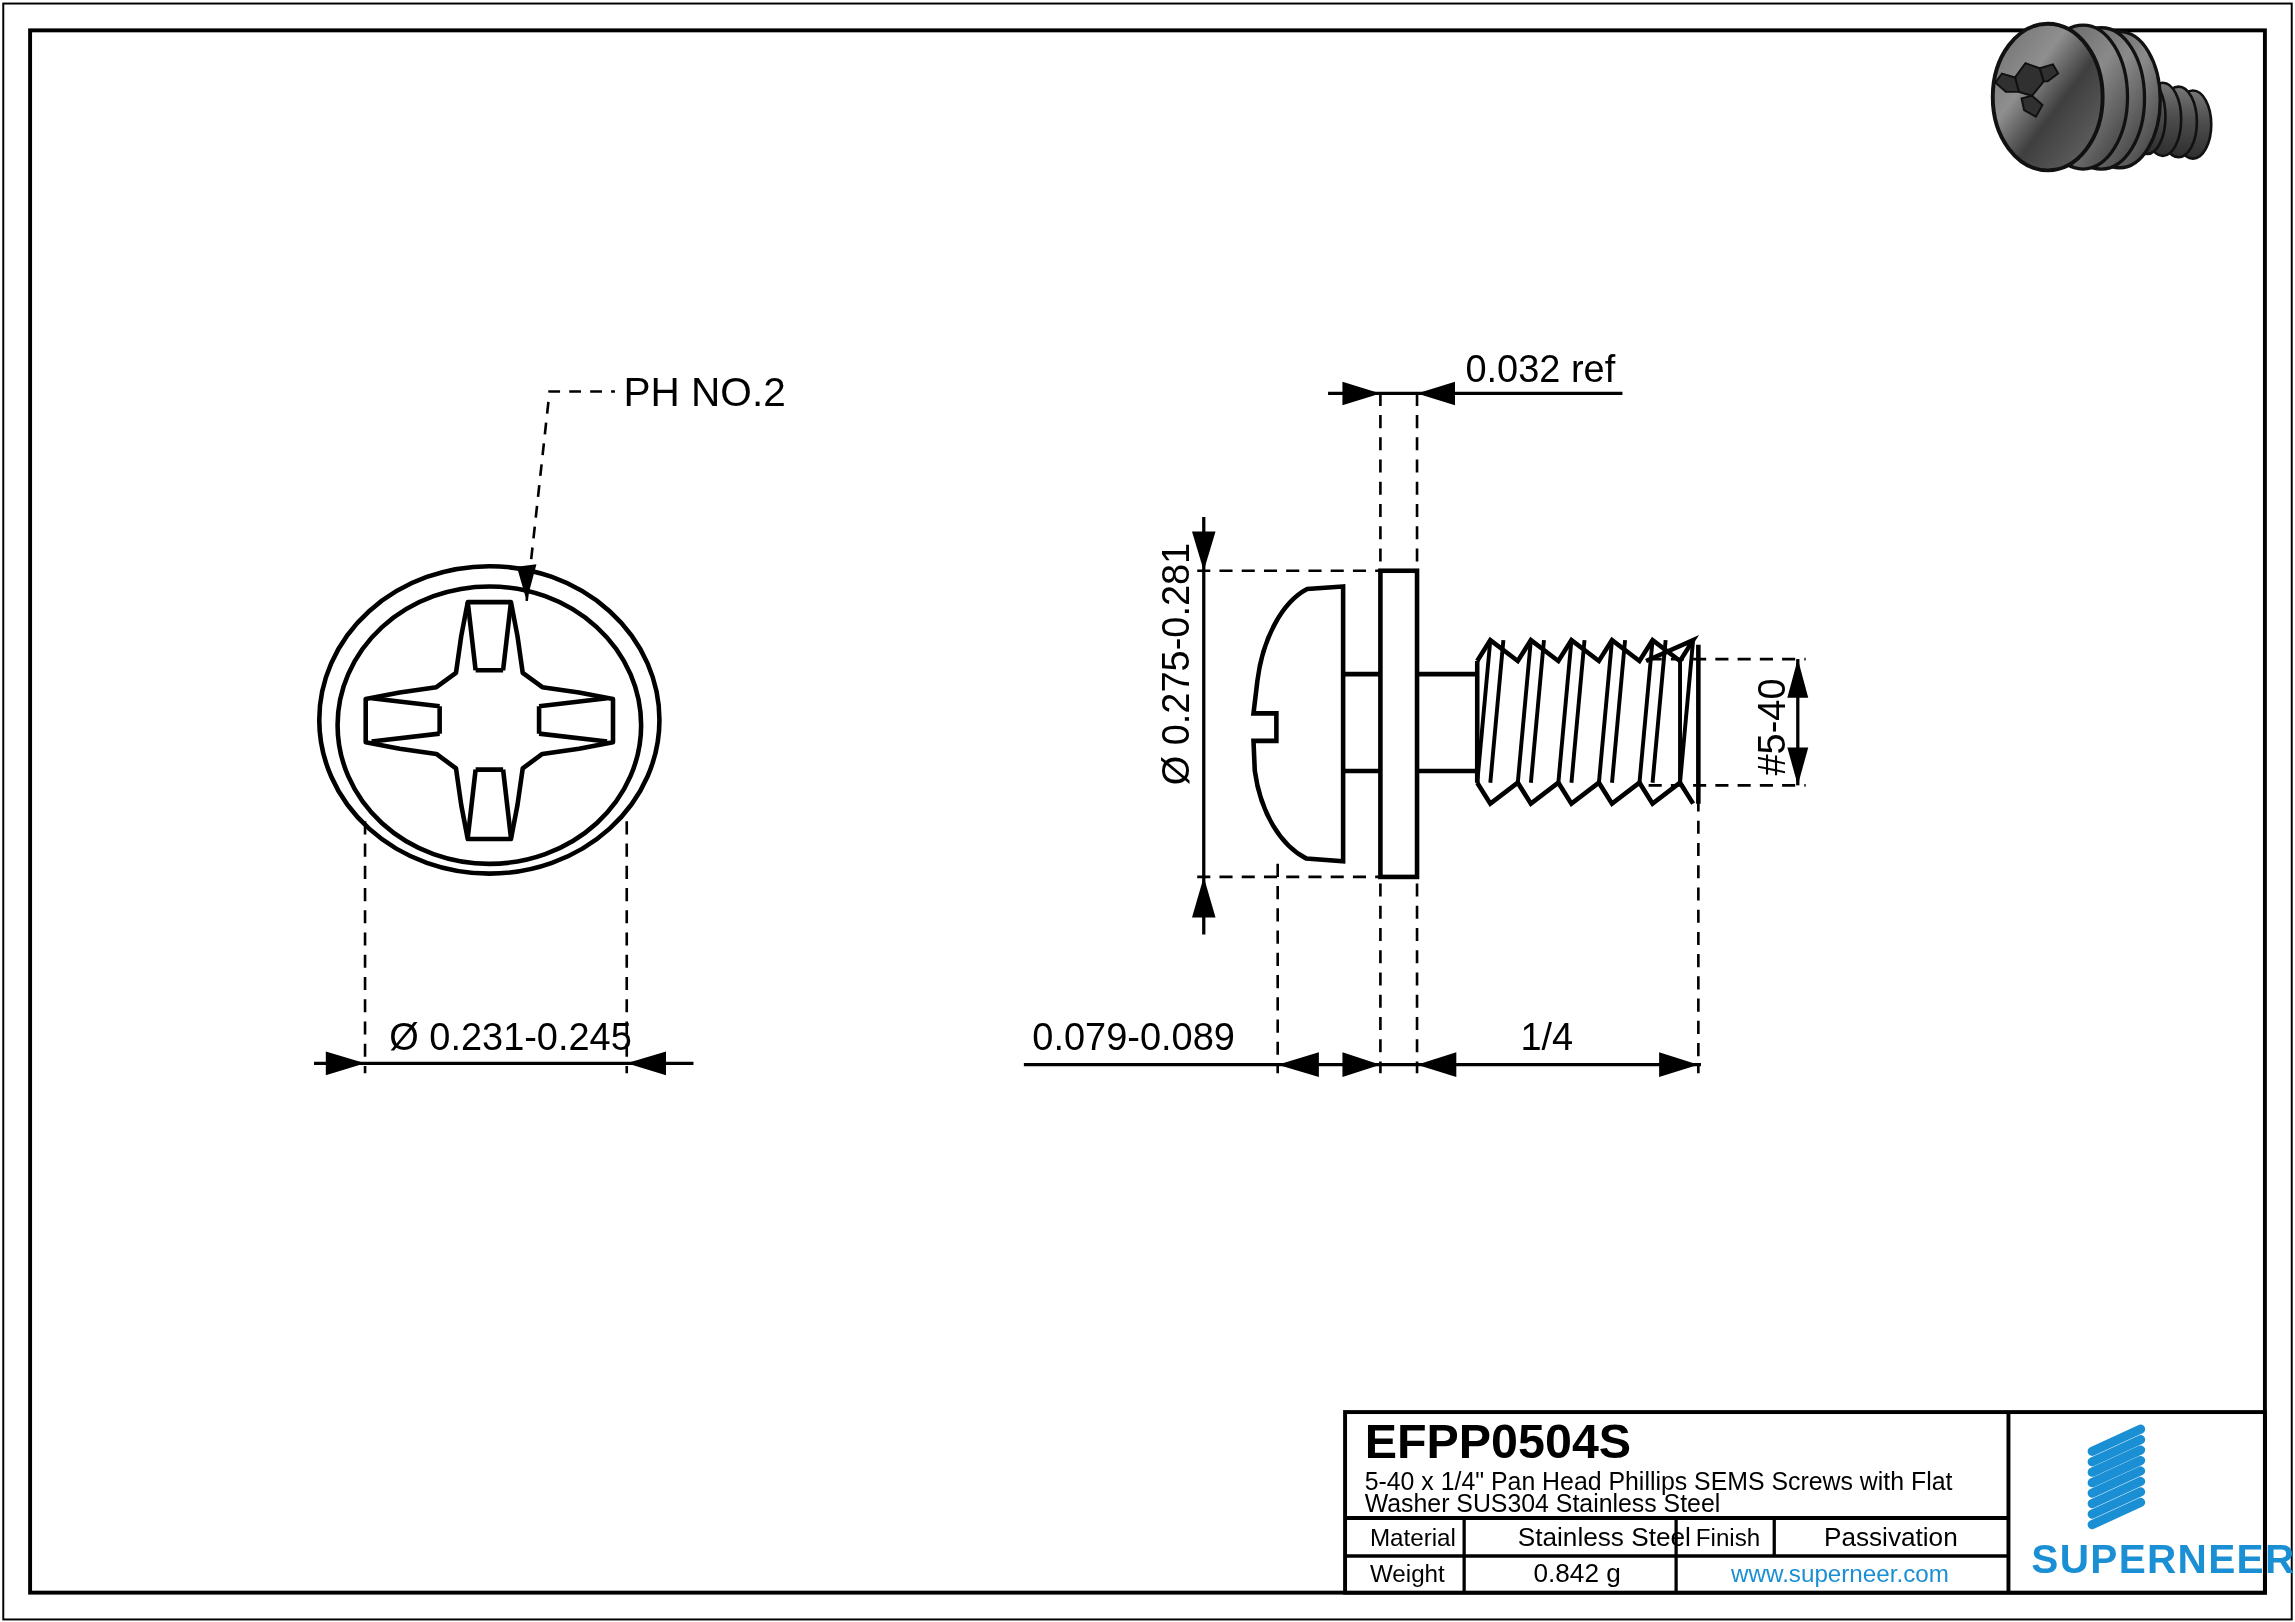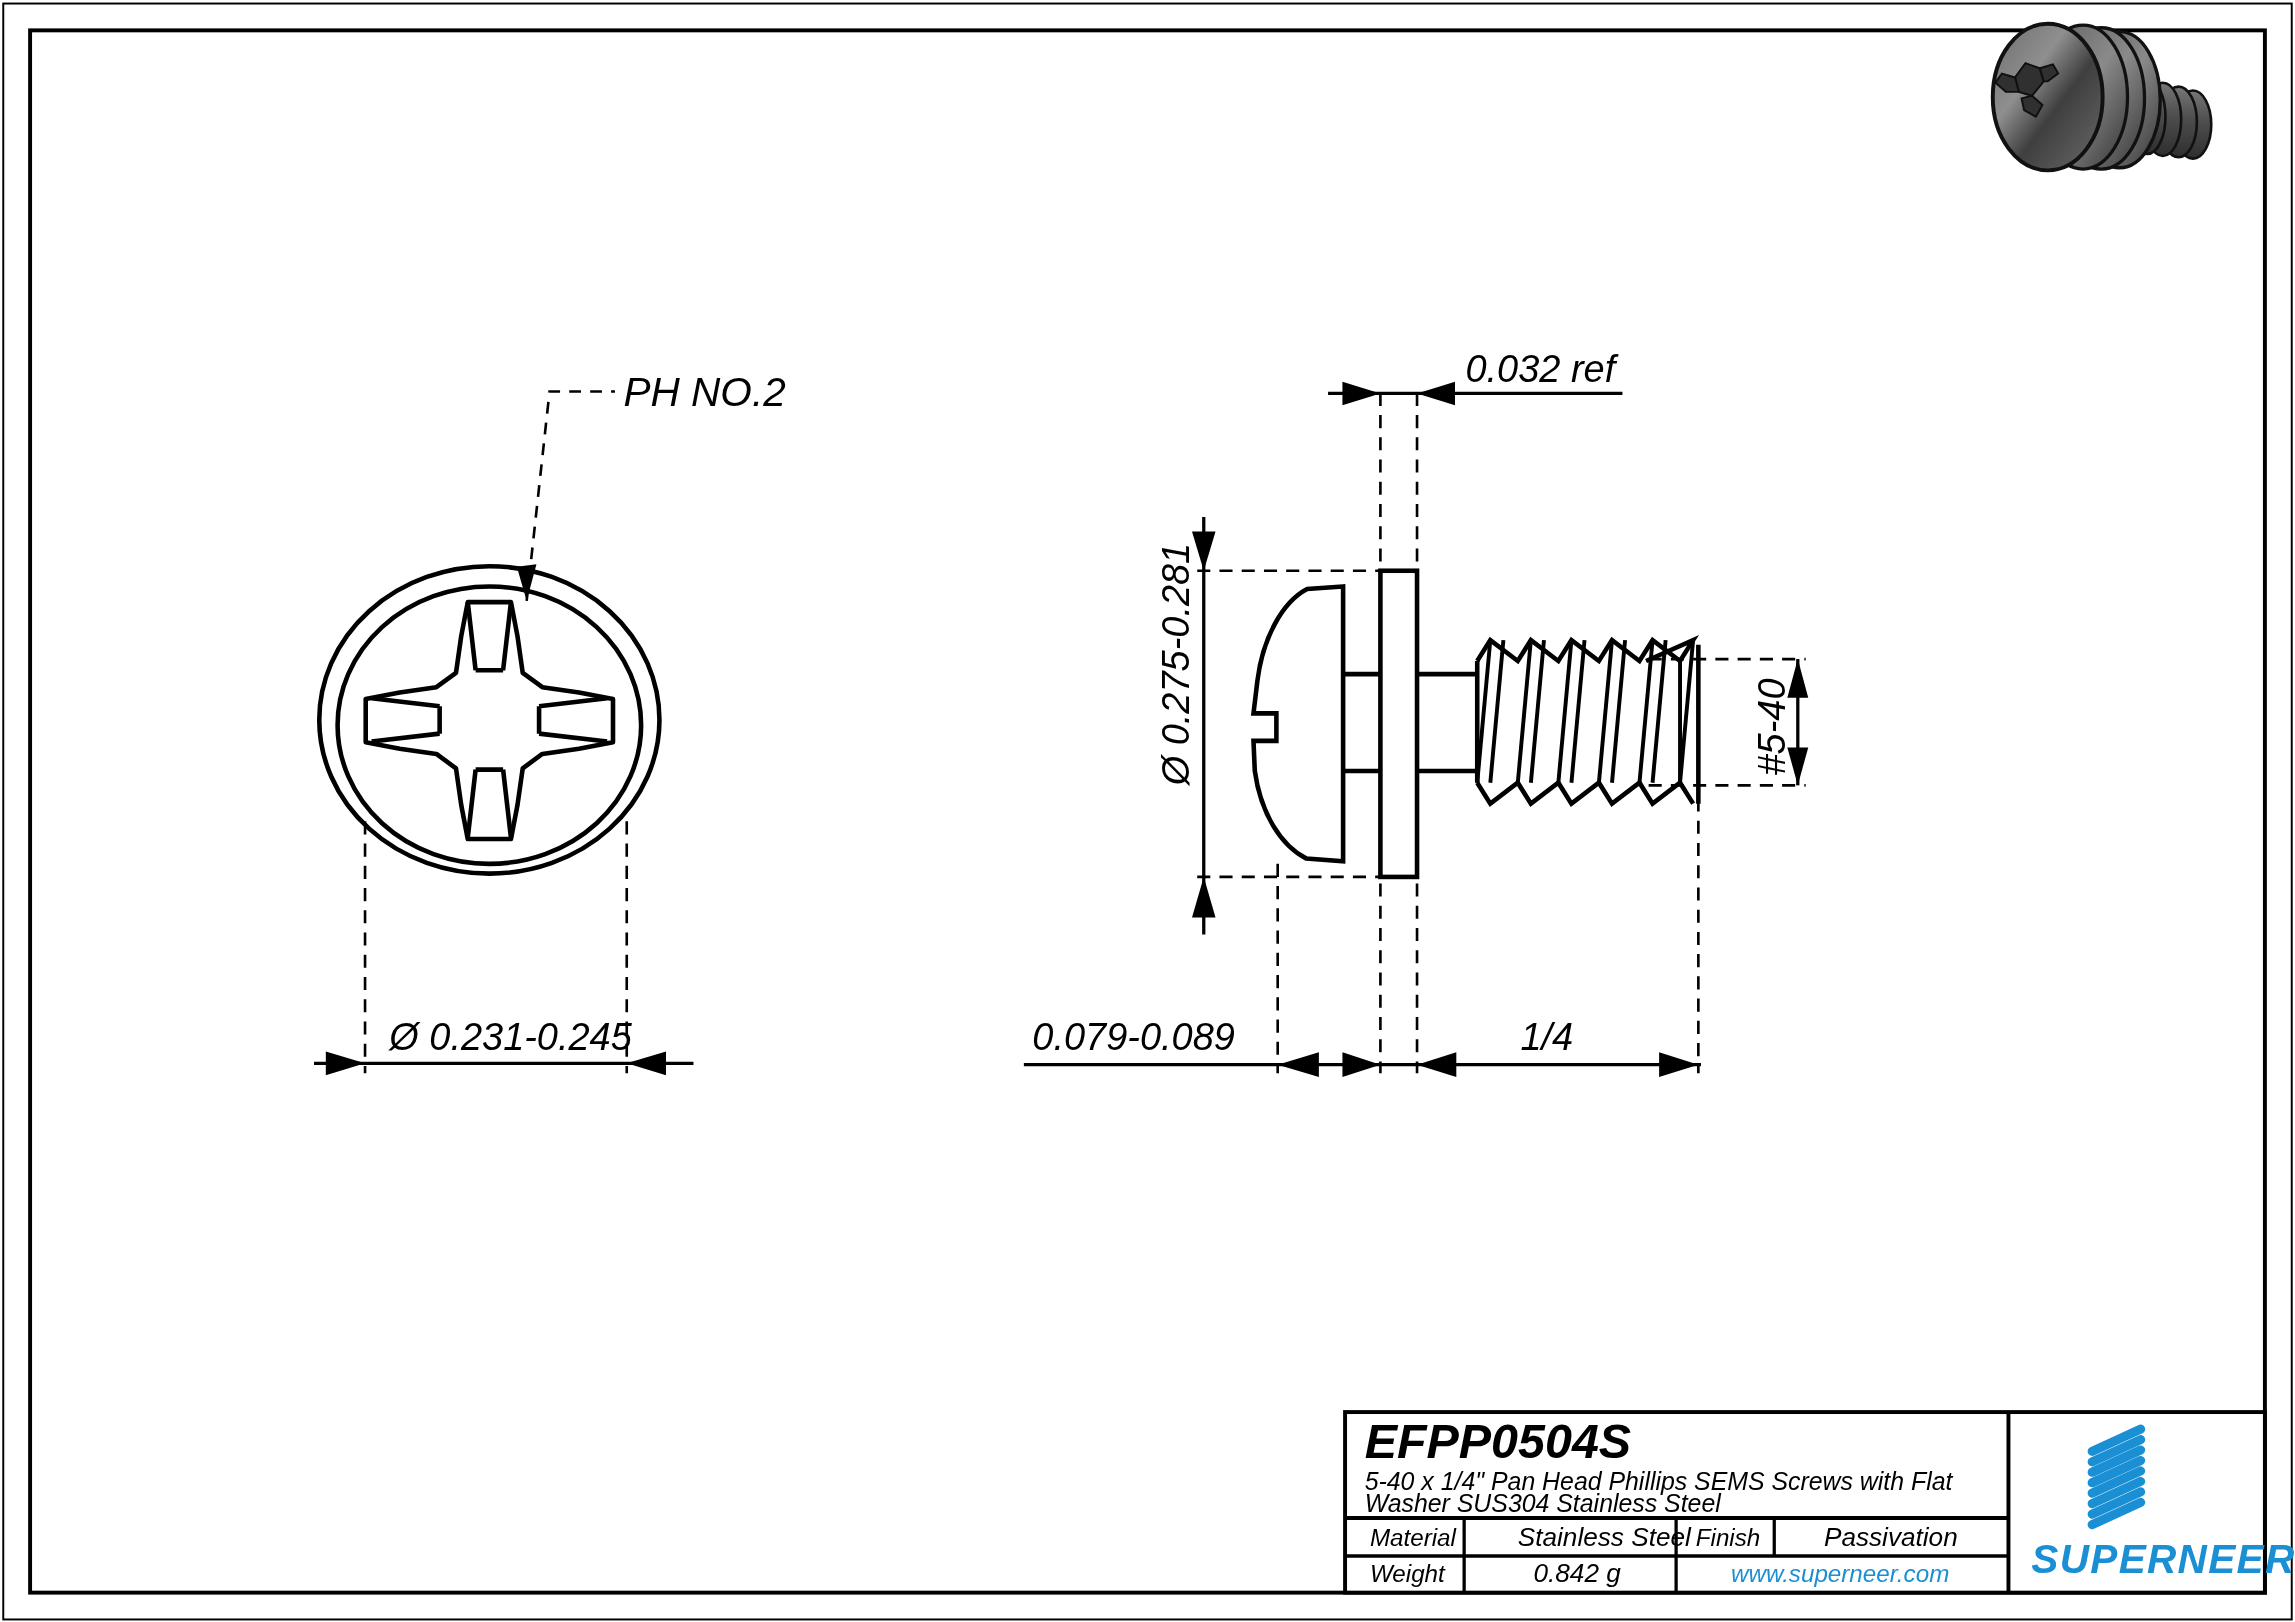--- a/index.html
+++ b/index.html
@@ -1,18 +1,18 @@
 <!DOCTYPE html>
 <html style="font-size:10.5px"><head>
 <meta charset="utf-8">
 <style>
   html,body{margin:0;padding:0;background:#ffffff;}
   body{width:2295px;height:1623px;position:relative;overflow:hidden;
        font-family:"Liberation Sans", sans-serif;color:#000;}
-  #sheet{position:absolute;inset:0;font-style:italic;}
+  #sheet{position:absolute;inset:0;}
   svg{display:block;}
   .dimtext{font-family:"Liberation Sans", sans-serif;fill:#000;}
 </style>
 </head>
 <body>
 
 <div id="sheet">
 <svg width="2295" height="1623" viewBox="0 0 3508 2480" xmlns="http://www.w3.org/2000/svg">
 
   <rect x="0" y="0" width="3508" height="2480" fill="#ffffff"></rect>

